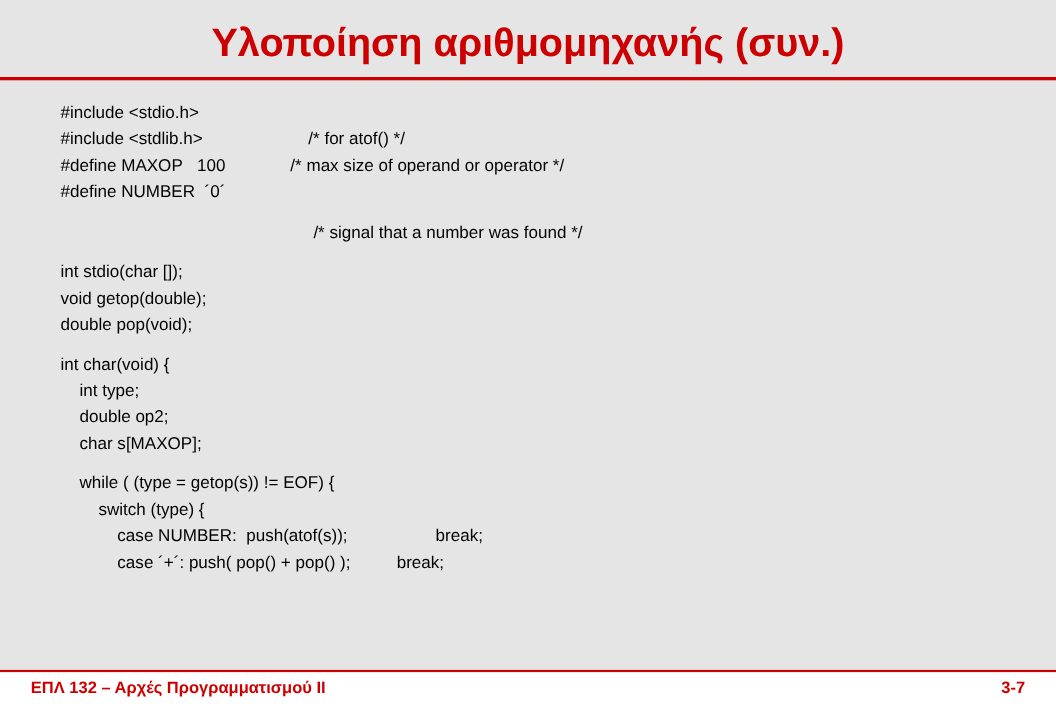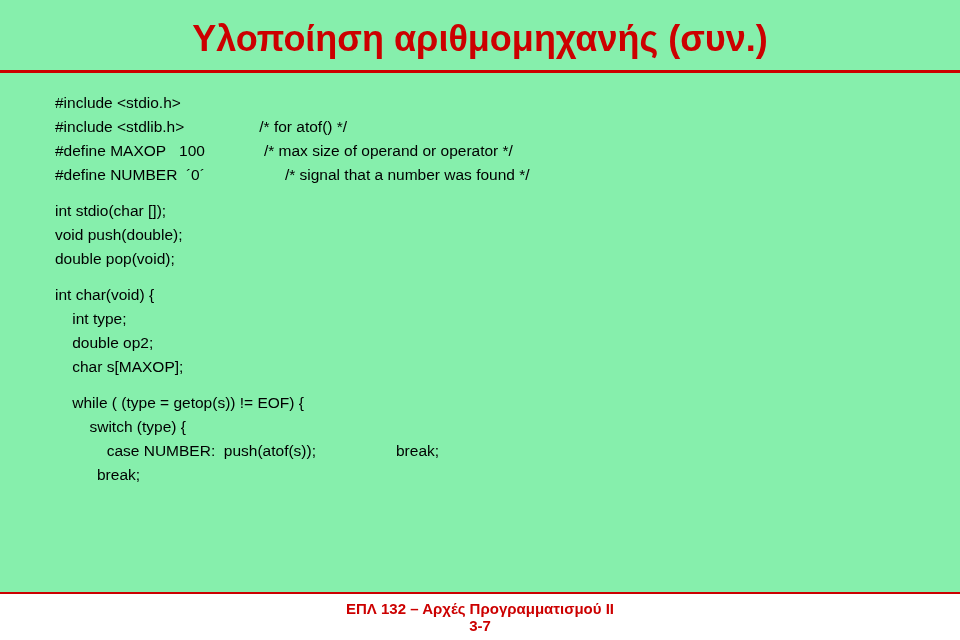--- a/index.html
+++ b/index.html
@@ -13,21 +13,21 @@
       height: 640px;
       background: #ffffff;
       font-family: Arial, sans-serif;
       overflow: hidden;
       position: relative;
     }
 
     .slide-container {
       width: 960px;
       height: 640px;
-      background: #86efac;
+      background: #e5e5e5;
       position: relative;
       display: flex;
       flex-direction: column;
     }
 
     .title-area {
       padding: 18px 40px 10px 40px;
       border-bottom: 3px solid #cc0000;
       margin-bottom: 18px;
     }
@@ -51,24 +51,22 @@
 
     .code-line {
       display: flex;
       white-space: pre;
     }
 
     .footer {
       border-top: 2px solid #cc0000;
       display: flex;
       justify-content: space-between;
-      align-items: center;
       padding: 6px 28px;
       background: #ffffff;
-      flex-direction: column;
     }
 
     .footer-text {
       color: #cc0000;
       font-size: 15px;
       font-weight: bold;
       font-family: Arial, sans-serif;
     }
 
     .footer-page {
@@ -91,40 +89,40 @@
   </div>
 
   <div class="code-area">
 
     <div class="code-line">
       <span>#include &lt;stdio.h&gt;</span>
     </div>
 
     <div class="code-line">
       <span>#include &lt;stdlib.h&gt;</span>
-      <span style="margin-left: 75px;">/* for atof() */</span>
+      <span style="margin-left: 96px;">/* for atof() */</span>
     </div>
 
     <div class="code-line">
       <span>#define MAXOP&nbsp;&nbsp;&nbsp;100</span>
       <span style="margin-left: 59px;">/* max size of operand or operator */</span>
     </div>
 
     <div class="code-line">
       <span>#define NUMBER&nbsp; ´0´</span>
-      <span style="margin-left: 80px;">/* signal that a number was found */</span>
+      <span style="margin-left: 80px; margin-top: 37px;">/* signal that a number was found */</span>
     </div>
 
     <div class="spacer"></div>
 
     <div class="code-line">
       <span>int stdio(char []);</span>
     </div>
     <div class="code-line">
-      <span>void push(double);</span>
+      <span>void getop(double);</span>
     </div>
     <div class="code-line">
       <span>double pop(void);</span>
     </div>
 
     <div class="spacer"></div>
 
     <div class="code-line">
       <span>int char(void) {</span>
     </div>
@@ -147,20 +145,21 @@
     <div class="code-line">
       <span>&nbsp;&nbsp;&nbsp;&nbsp;&nbsp;&nbsp;&nbsp;&nbsp;switch (type) {</span>
     </div>
 
     <div class="code-line">
       <span>&nbsp;&nbsp;&nbsp;&nbsp;&nbsp;&nbsp;&nbsp;&nbsp;&nbsp;&nbsp;&nbsp;&nbsp;case NUMBER:&nbsp; push(atof(s));</span>
       <span style="margin-left: 80px;">break;</span>
     </div>
 
     <div class="code-line">
+      <span>&nbsp;&nbsp;&nbsp;&nbsp;&nbsp;&nbsp;&nbsp;&nbsp;&nbsp;&nbsp;&nbsp;&nbsp;case ´+´: push( pop() + pop() );</span>
       <span style="margin-left: 42px;">break;</span>
     </div>
   </div>
 
   <div class="footer">
     <div class="footer-text">ΕΠΛ 132 – Αρχές Προγραμματισμού ΙΙ</div>
     <div class="footer-page">3-7</div>
   </div>
 </div>
 

